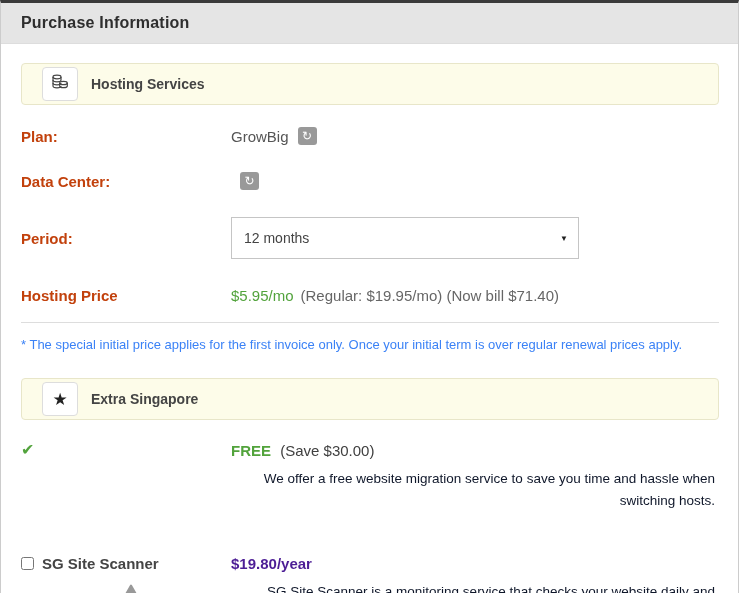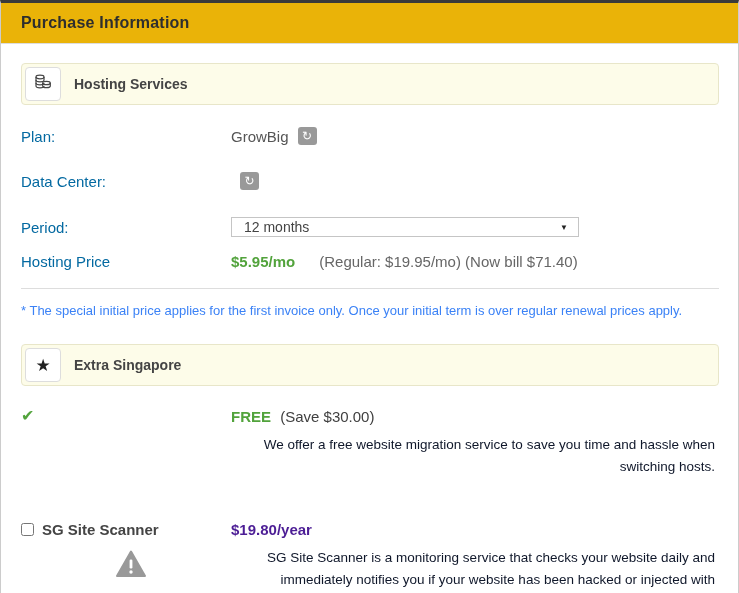--- a/index.html
+++ b/index.html
@@ -10,39 +10,39 @@
   }
   .panel {
     width: 739px; height: 593px;
     border-top: 3px solid #3a3a3a;
     border-left: 1px solid #ccc;
     border-right: 1px solid #ccc;
     background: #fff;
   }
   .panel-header {
     height: 41px;
-    background: #eab308;
+    background: #e5e5e5;
     border-bottom: 1px solid #ddd;
     display: flex; align-items: center;
     padding: 12px 20px;
   }
   .panel-title {
     font-size: 16px; font-weight: bold; color: #2e2e2e;
     letter-spacing: .2px;
   }
   .panel-body { padding: 19px 19px 0 20px; background: #fff; }
 
   
   .section-bar {
     background: #fdfce9;
     border: 1px solid #e8e6c9;
     border-radius: 4px;
     height: 42px;
     display: flex; align-items: center;
-    padding: 3px;
+    padding: 20px;
   }
   .section-icon-box {
     width: 36px; height: 34px;
     background: #fff;
     border: 1px solid #ddd;
     border-radius: 4px;
     display: flex; align-items: center; justify-content: center;
     flex: 0 0 auto;
   }
   .section-title {
@@ -50,24 +50,24 @@
     margin-left: 13px;
   }
   .star-glyph { font-size: 17px; color: #222; line-height: 1; }
 
   
   .rows { padding-top: 22px; }
   .form-row {
     display: flex; align-items: center;
     margin-bottom: 27px;
   }
-  .form-row.tight { margin-bottom: 16px; }
+  .form-row.tight { margin-bottom: 28px; }
   .row-label {
     flex: 0 0 210px;
-    font-size: 15px; color: #0369a1;
+    font-size: 15px; color: #c2410c; font-weight: bold;
   }
   .row-value {
     display: flex; align-items: center;
     font-size: 15px; color: #555;
   }
   .refresh-btn {
     width: 19px; height: 18px;
     margin-left: 9px;
     background: #999;
     border: none; border-radius: 3px;
@@ -77,29 +77,29 @@
   }
   .select-wrap { position: relative; width: 348px; }
   .select-wrap::after {
     content: "▼";
     position: absolute; right: 11px; top: 50%;
     transform: translateY(-50%);
     font-size: 8px; color: #222; pointer-events: none;
   }
   select.period {
     -webkit-appearance: none; appearance: none;
-    width: 100%; height: 20px;
+    width: 100%; height: 42px;
     border: 1px solid #c5c5c5; border-radius: 0;
     background: #fff;
     font-family: "Liberation Sans", sans-serif;
     font-size: 14px; color: #444;
     padding: 0 24px 0 12px;
   }
-  .price-strong { font-weight: bold; font-size: 15px; }
-  .price-note { color: #666; font-size: 15px; margin-left: 24px; }
+  .price-strong { font-weight: normal; font-size: 15px; }
+  .price-note { color: #666; font-size: 15px; margin-left: 7px; }
 
   .divider { border: none; border-top: 1px solid #ddd; margin: 2px 0 14px 0; }
   .footnote { font-size: 13px; color: #3b82f6; margin-bottom: 26px; }
 
   
   .services { padding-top: 22px; }
   .service-row {
     display: flex; align-items: flex-start;
     margin-bottom: 42px;
   }

